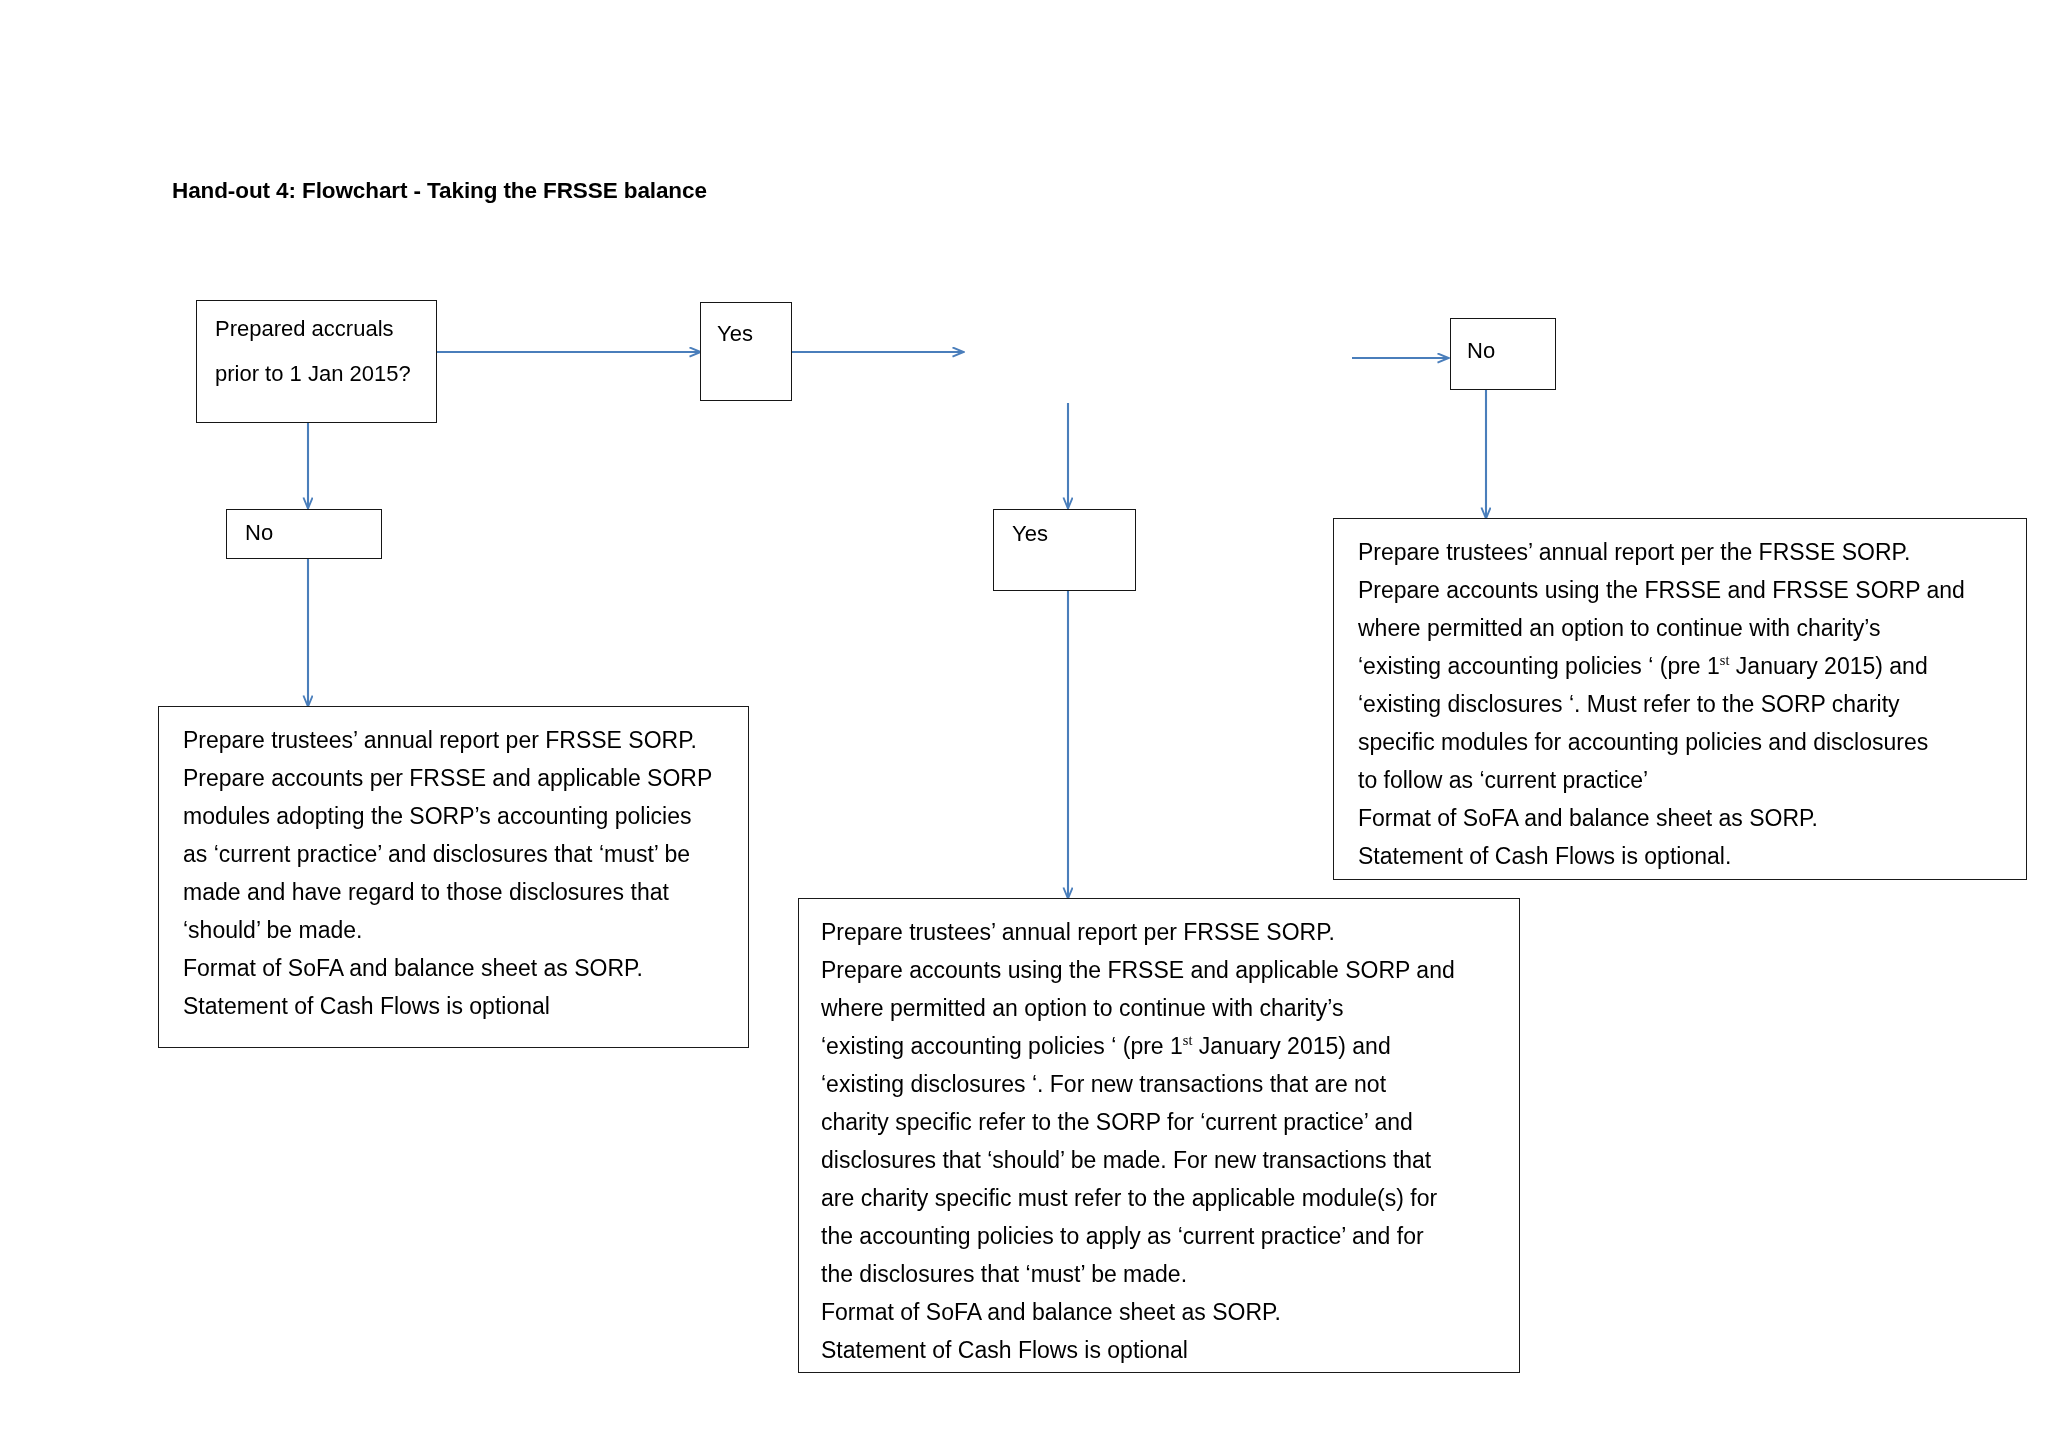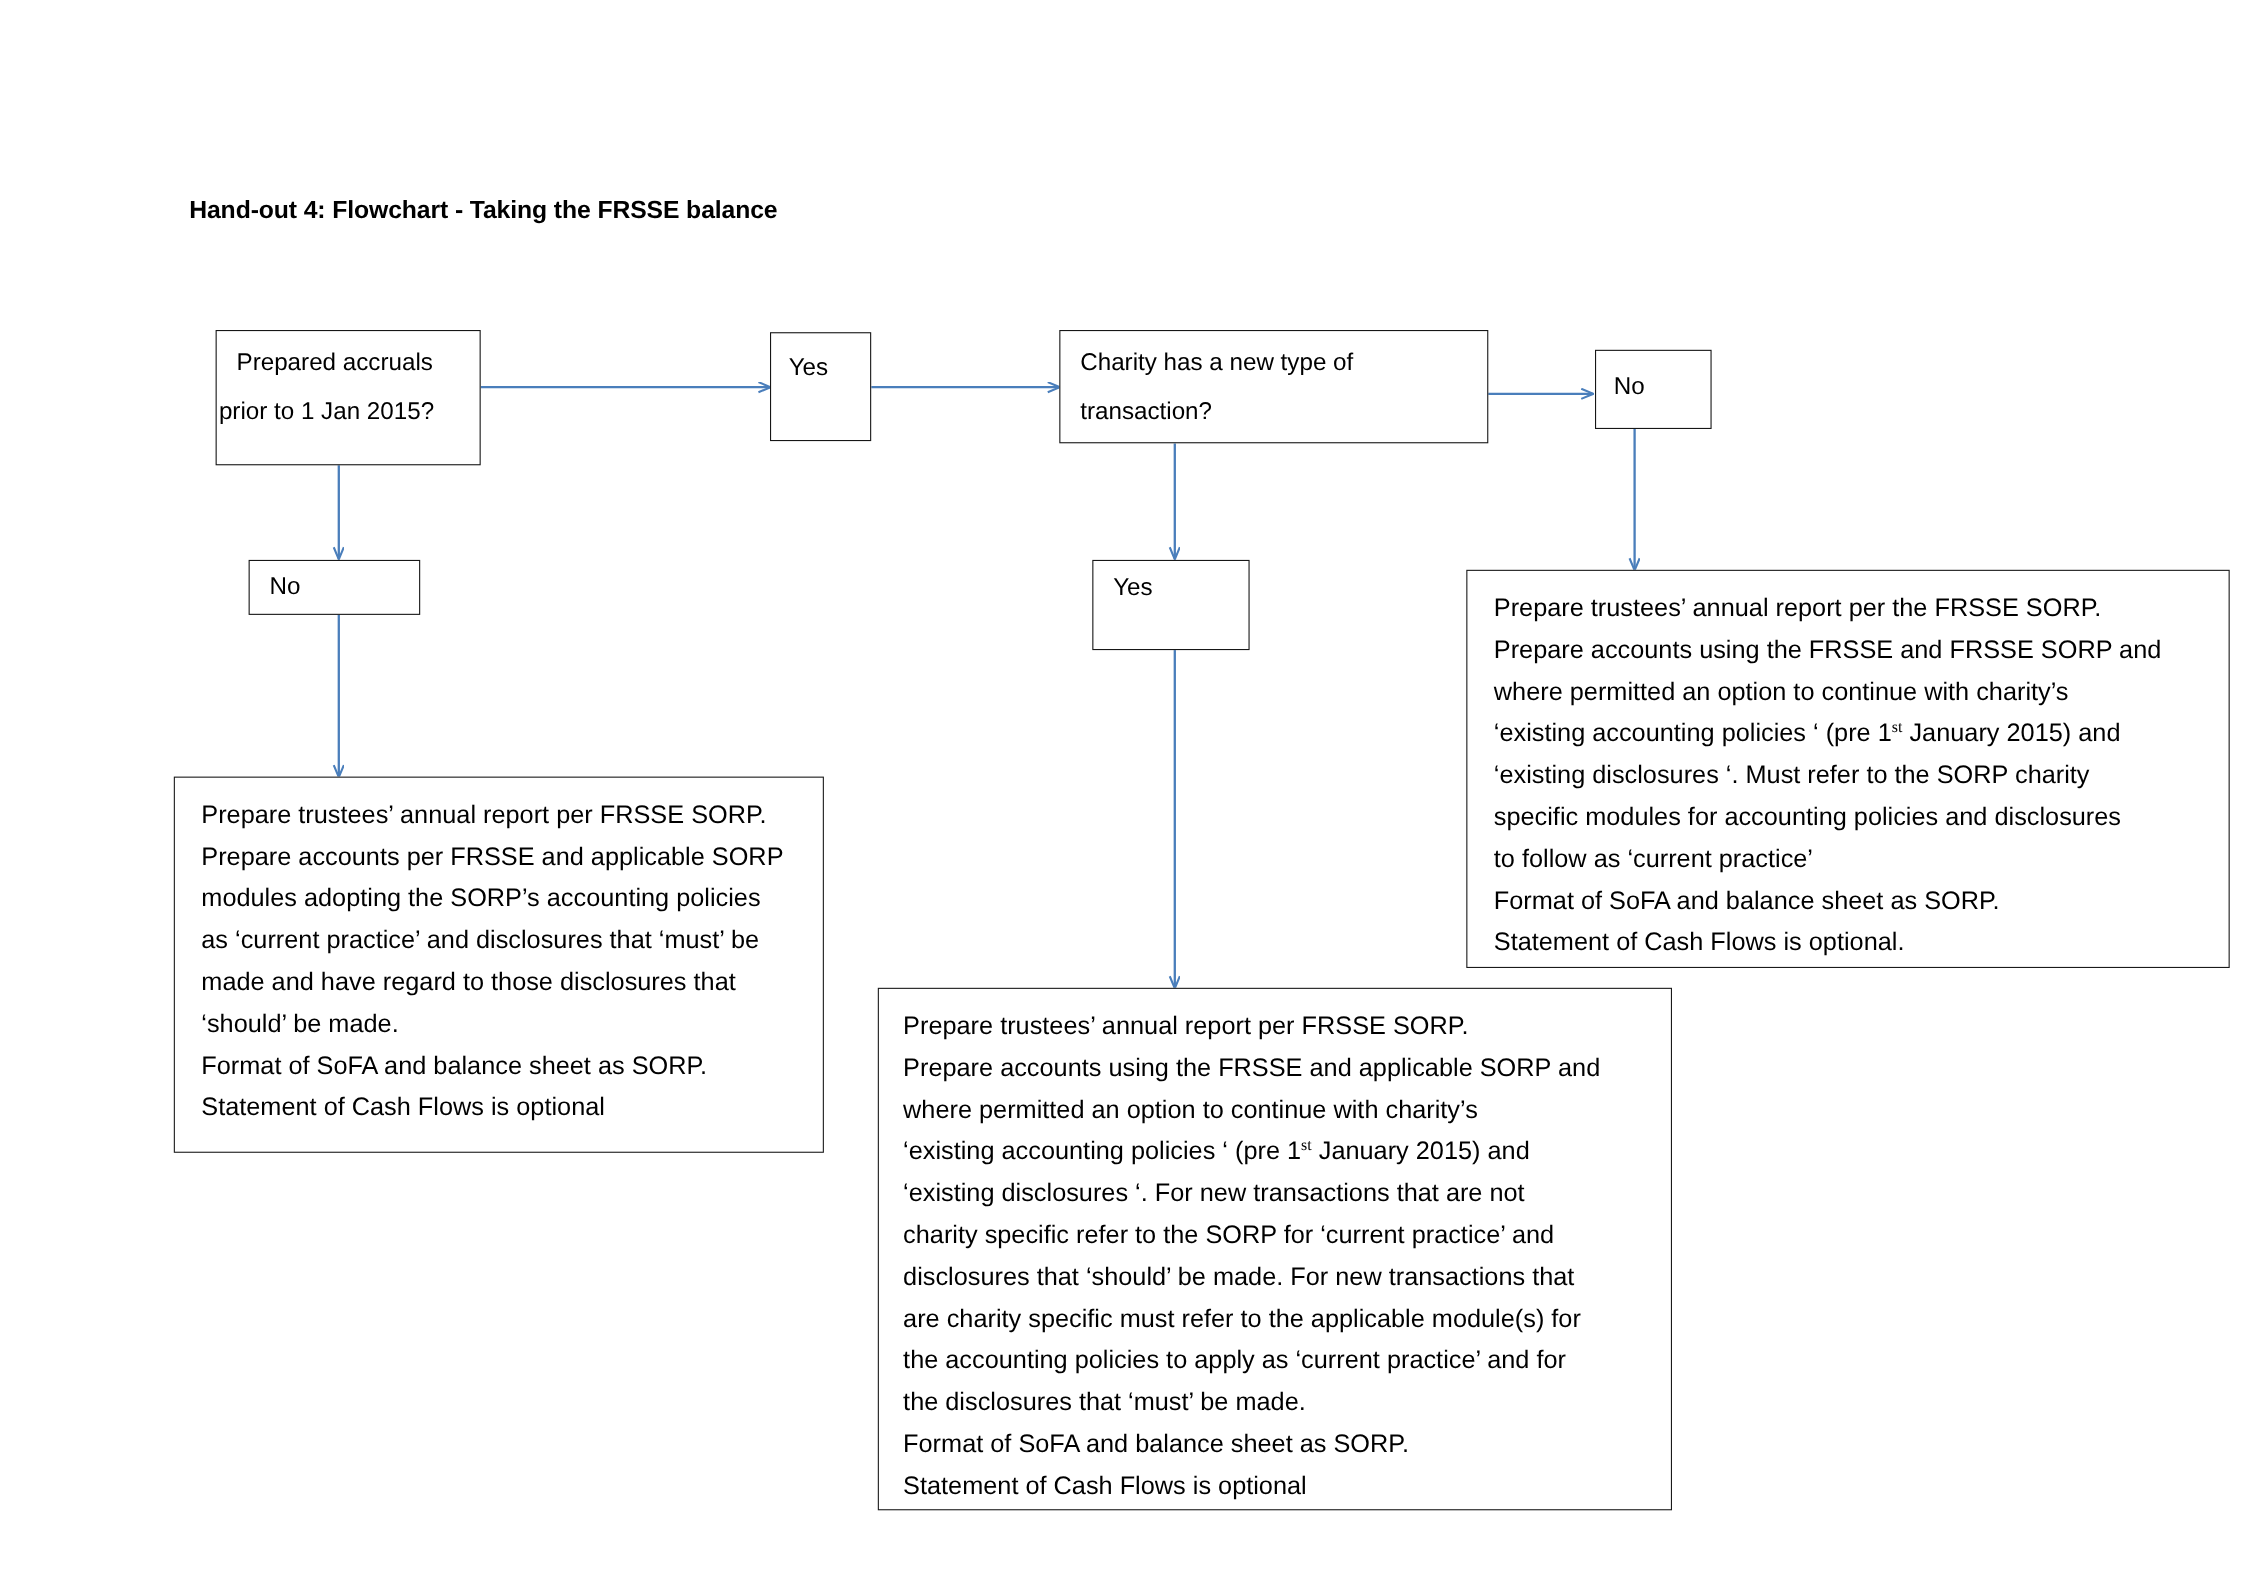--- a/index.html
+++ b/index.html
@@ -115,31 +115,27 @@
 
     <line x1="1068" y1="403" x2="1068" y2="508" stroke="#4a7ebb" stroke-width="2.1" marker-end="url(#ahd)"></line>
 
     <line x1="1068" y1="590" x2="1068" y2="898" stroke="#4a7ebb" stroke-width="2.1" marker-end="url(#ahd)"></line>
 
     <line x1="1486" y1="390" x2="1486" y2="518" stroke="#4a7ebb" stroke-width="2.1" marker-end="url(#ahd)"></line>
   </svg>
 
   <div class="box" style="left:196px; top:300px; width:241px; height:123px;">
     <div class="qline" style="left:18px; top:17px;">Prepared accruals</div>
-    <div class="qline" style="left:2px; top:62px;">prior to 1 Jan 2015?</div>
+    <div class="qline" style="left:18px; top:62px;">prior to 1 Jan 2015?</div>
   </div>
 
   <div class="sbox" style="left:700px; top:302px; width:92px; height:99px;">
     <div class="lbl" style="left:16px; top:20px;">Yes</div>
   </div>
 
-  <div class="box" style="left:963px; top:300px; width:390px; height:103px;">
-    <div class="qline" style="left:18px; top:17px;">Charity has a new type of</div>
-    <div class="qline" style="left:18px; top:62px;">transaction?</div>
-  </div>
 
   <div class="sbox" style="left:1450px; top:318px; width:106px; height:72px;">
     <div class="lbl" style="left:16px; top:21px;">No</div>
   </div>
 
   <div class="sbox" style="left:226px; top:509px; width:156px; height:50px;">
     <div class="lbl" style="left:18px; top:12px;">No</div>
   </div>
 
   <div class="sbox" style="left:993px; top:509px; width:143px; height:82px;">

